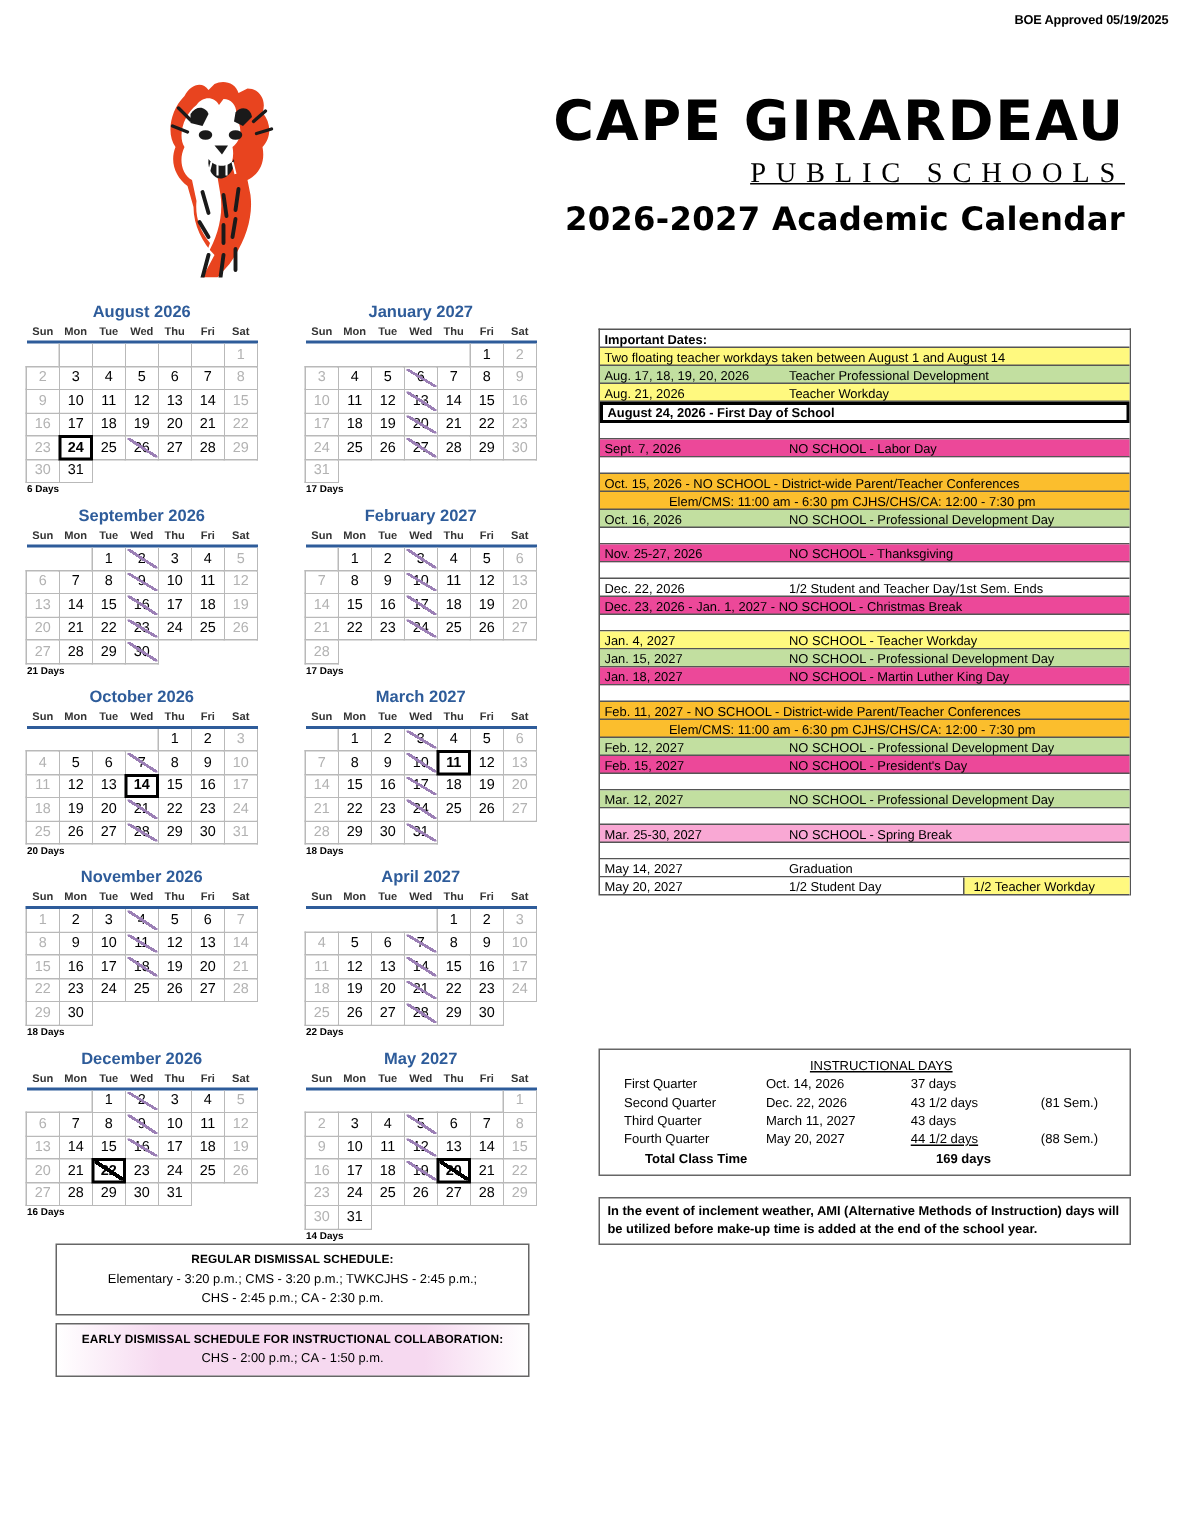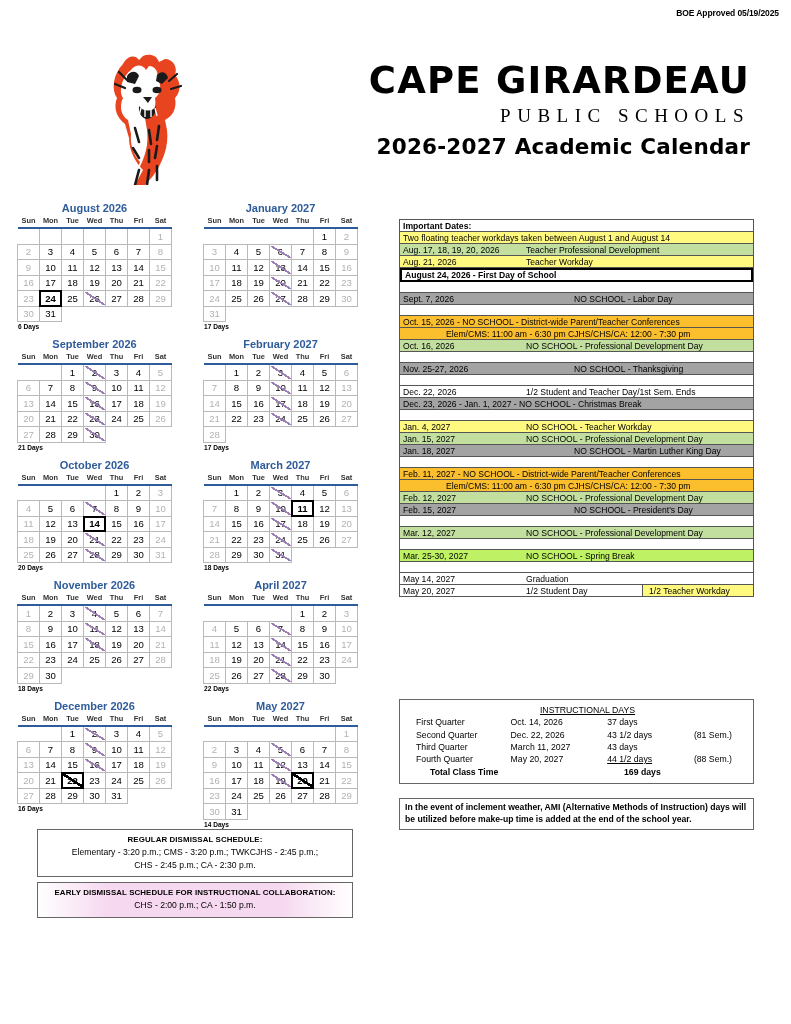--- a/index.html
+++ b/index.html
@@ -55,20 +55,21 @@
     line-height: 1;
     white-space: nowrap;
   }
   .district-sub {
     font-family: "Liberation Serif", serif;
     font-size: 19px;
     letter-spacing: 6.5px;
     margin-top: 7px;
     line-height: 1;
     padding-left: 6px;
+    text-decoration: underline;
   }
   .cal-title {
     font-family: "DejaVu Sans", sans-serif;
     font-weight: bold;
     font-size: 21.5px;
     letter-spacing: 0.2px;
     margin-top: 11px;
     line-height: 1;
   }
 
@@ -201,23 +202,23 @@
     width: 100%;
     padding-left: 3px;
     box-sizing: border-box;
   }
   .id-row.indent .c-desc-full { padding-left: 46px; }
   .id-row.header-row { font-weight: bold; }
   .id-row.strong { font-weight: bold; border: 2px solid #000; }
   .id-row.spacer { min-height: 11px; }
   .bg-y  { background: #FFF97F; }
   .bg-g  { background: #C2DFA0; }
-  .bg-b  { background: #a3a3a3; gap: 48px; }
+  .bg-b  { background: #ec4899; }
   .bg-o  { background: #FBBE2D; }
-  .bg-p  { background: #bef264; }
+  .bg-p  { background: #f9a8d4; }
   .bg-w  { background: #ffffff; }
   .id-row.split { padding-right: 0; }
   .id-row.split .c-desc { width: 118px; flex: 0 0 auto; }
   .id-row.split .c-extra {
     flex: 1 1 auto;
     background: #FFF97F;
     border-left: 1.1px solid #555;
     padding-left: 6px;
     align-self: stretch;
     display: flex;

